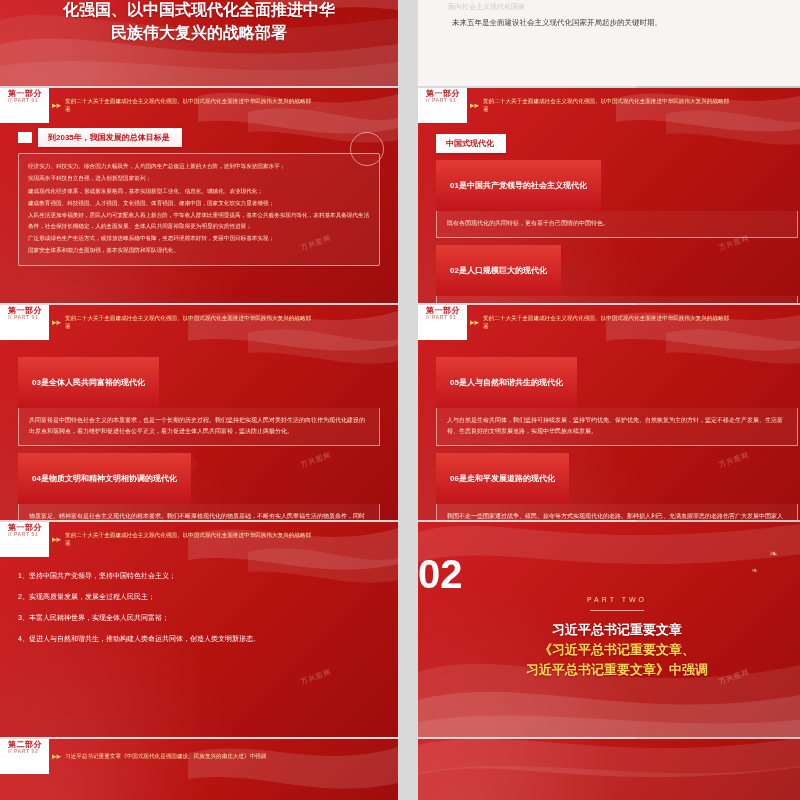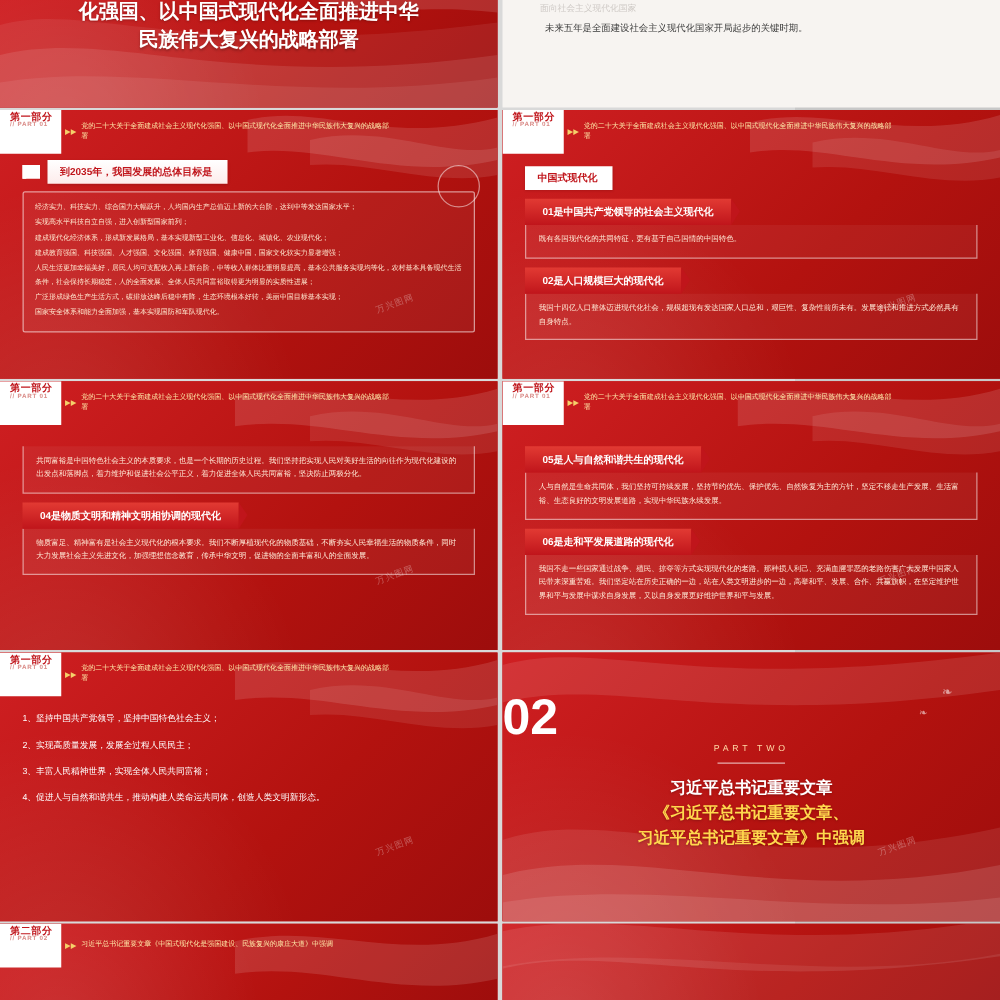--- a/index.html
+++ b/index.html
@@ -7,21 +7,21 @@
   body {
     font-family: "Liberation Sans", sans-serif;
     background:#c8c8c8;
     overflow:hidden;
   }
   .grid {
     width:636px; height:800px;
     display:grid;
     grid-template-columns: 398px 398px;
     grid-template-rows: 86px 215px 215px 215px 69px;
-    gap:2px 4px;
+    gap:2px 20px;
     background:#d9d9d9;
   }
   .slide {
     position:relative;
     overflow:hidden;
     background:#fff;
   }
   
   .red-bg {
     background:#c0151b;
@@ -90,21 +90,21 @@
   }
   .tag.banner {
     background:linear-gradient(180deg,#ffffff,#fdeceb);
   }
   .redtag {
     display:inline-block;
     background:linear-gradient(180deg,#e23a33,#c0151b);
     color:#fff;
     font-weight:bold;
     font-size:8px;
-    padding:5px 14px;
+    padding:20px 14px;
     position:relative;
   }
   .redtag:after{
     content:"";
     position:absolute; right:-7px; top:0;
     border-left:7px solid #c0151b;
     border-top:10px solid transparent;
     border-bottom:11px solid transparent;
   }
   .body-box {
@@ -278,20 +278,21 @@
     <div class="ribbon-tl">
       <div class="ribbon-part">
         <span class="p1">第一部分</span>
         <span class="p2">// PART 01</span>
       </div>
       <div class="ribbon-caret">▸▸</div>
       <div class="ribbon-title">党的二十大关于全面建成社会主义现代化强国、以中国式现代化全面推进中华民族伟大复兴的战略部署</div>
     </div>
     <div class="panel" style="top:52px">
       <div class="list-item">
+        <span class="redtag">03是全体人民共同富裕的现代化</span>
         <div class="inner-box">共同富裕是中国特色社会主义的本质要求，也是一个长期的历史过程。我们坚持把实现人民对美好生活的向往作为现代化建设的出发点和落脚点，着力维护和促进社会公平正义，着力促进全体人民共同富裕，坚决防止两极分化。</div>
       </div>
       <div class="list-item">
         <span class="redtag">04是物质文明和精神文明相协调的现代化</span>
         <div class="inner-box">物质富足、精神富有是社会主义现代化的根本要求。我们不断厚植现代化的物质基础，不断夯实人民幸福生活的物质条件，同时大力发展社会主义先进文化，加强理想信念教育，传承中华文明，促进物的全面丰富和人的全面发展。</div>
       </div>
     </div>
     <div class="watermark" style="left:300px;top:150px">万兴图网</div>
   </div>
 

